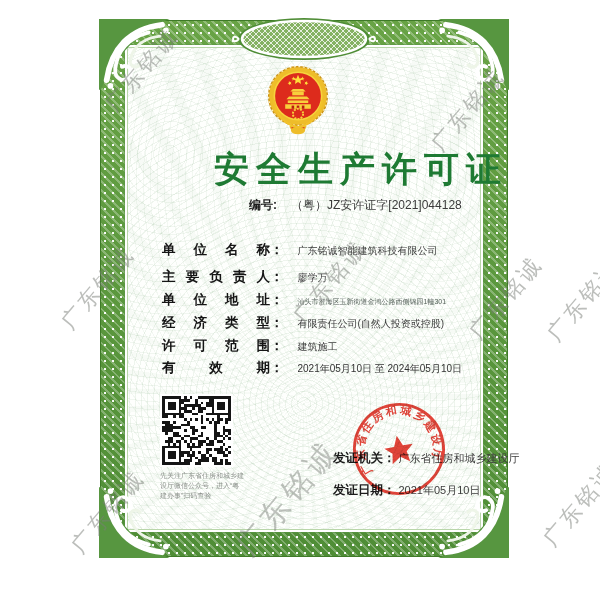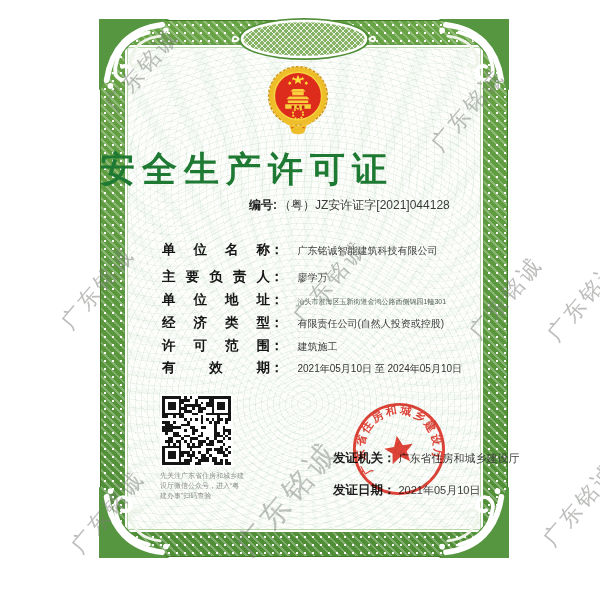--- a/index.html
+++ b/index.html
@@ -30,24 +30,24 @@
       repeating-conic-gradient(from 0deg at 50% 72%, rgba(120,170,120,.05) 0deg 2deg, transparent 2deg 6deg);}
   .corner{position:absolute;width:86px;height:86px;z-index:3;}
   .corner.tl{left:-2px;top:-2px;}
   .corner.tr{right:-2px;top:-2px;transform:scaleX(-1);}
   .corner.bl{left:-2px;bottom:-2px;transform:scaleY(-1);}
   .corner.br{right:-2px;bottom:-2px;transform:scale(-1,-1);}
   .cartouche{position:absolute;left:50%;top:-8px;transform:translateX(-50%);z-index:4;}
 
   
   .emblem{position:absolute;left:266px;top:62px;width:64px;height:82px;z-index:10;}
-  .title{position:absolute;left:100px;top:146px;width:408px;text-align:left;
+  .title{position:absolute;left:100px;top:146px;width:408px;text-align:right;
     font-size:35px;font-weight:bold;color:#1e7a33;letter-spacing:7px;z-index:10;white-space:nowrap;}
   .serial{position:absolute;left:249px;top:197px;font-size:12px;color:#3a3a3a;z-index:10;white-space:nowrap;}
-  .serial .lab{font-weight:bold;color:#1c1c1c;margin-right:2px;}
+  .serial .lab{font-weight:bold;color:#1c1c1c;margin-right:14px;}
 
   .fields{position:absolute;left:162px;top:241px;width:320px;z-index:10;}
   .frow{position:absolute;left:0;display:flex;align-items:baseline;white-space:nowrap;}
   .jlabel{display:flex;justify-content:space-between;width:108px;
     font-size:13.5px;font-weight:bold;color:#151515;}
   .colon{font-size:13.5px;font-weight:bold;color:#151515;}
   .fval{margin-left:14px;font-size:10px;color:#3d3d3d;}
   .fval.tiny{font-size:7px;color:#55605a;}
   .fval.date{font-size:10px;color:#333;}
 

